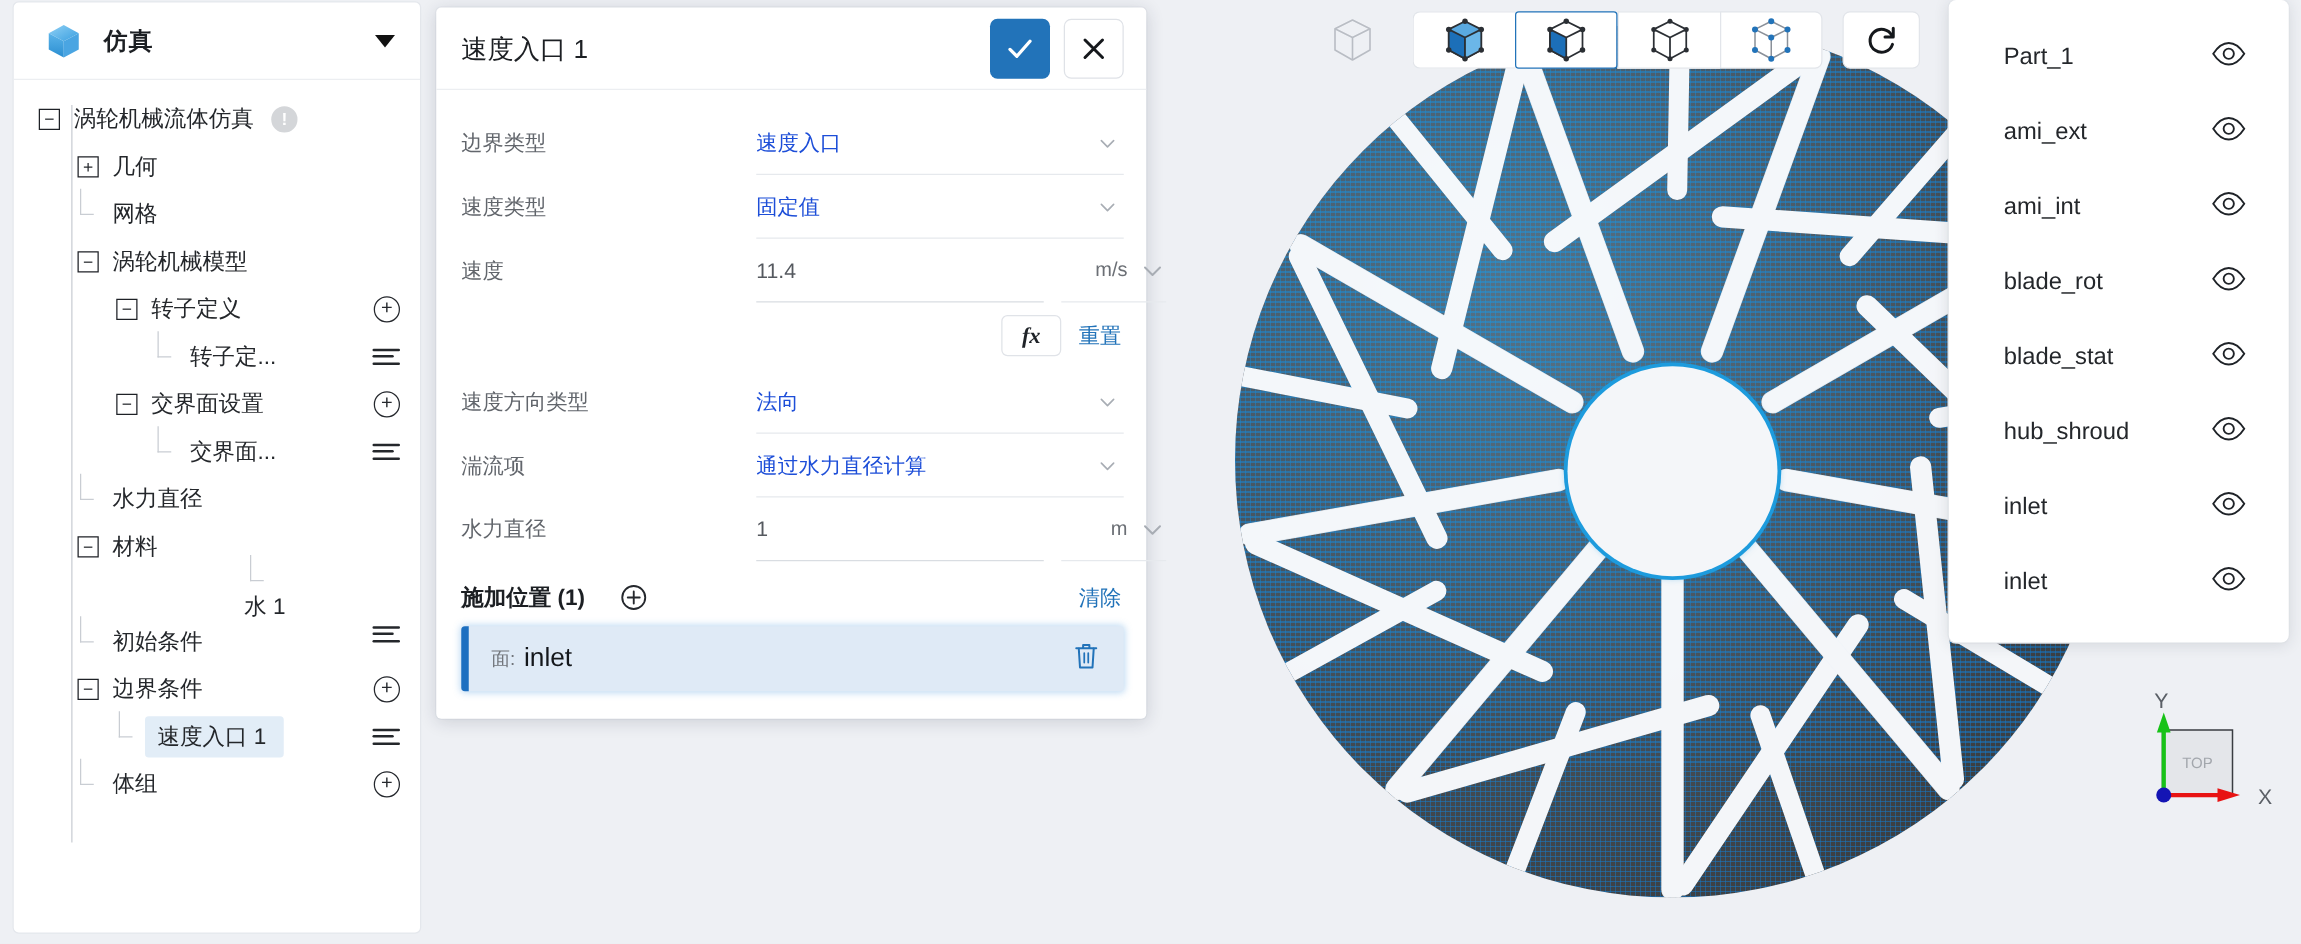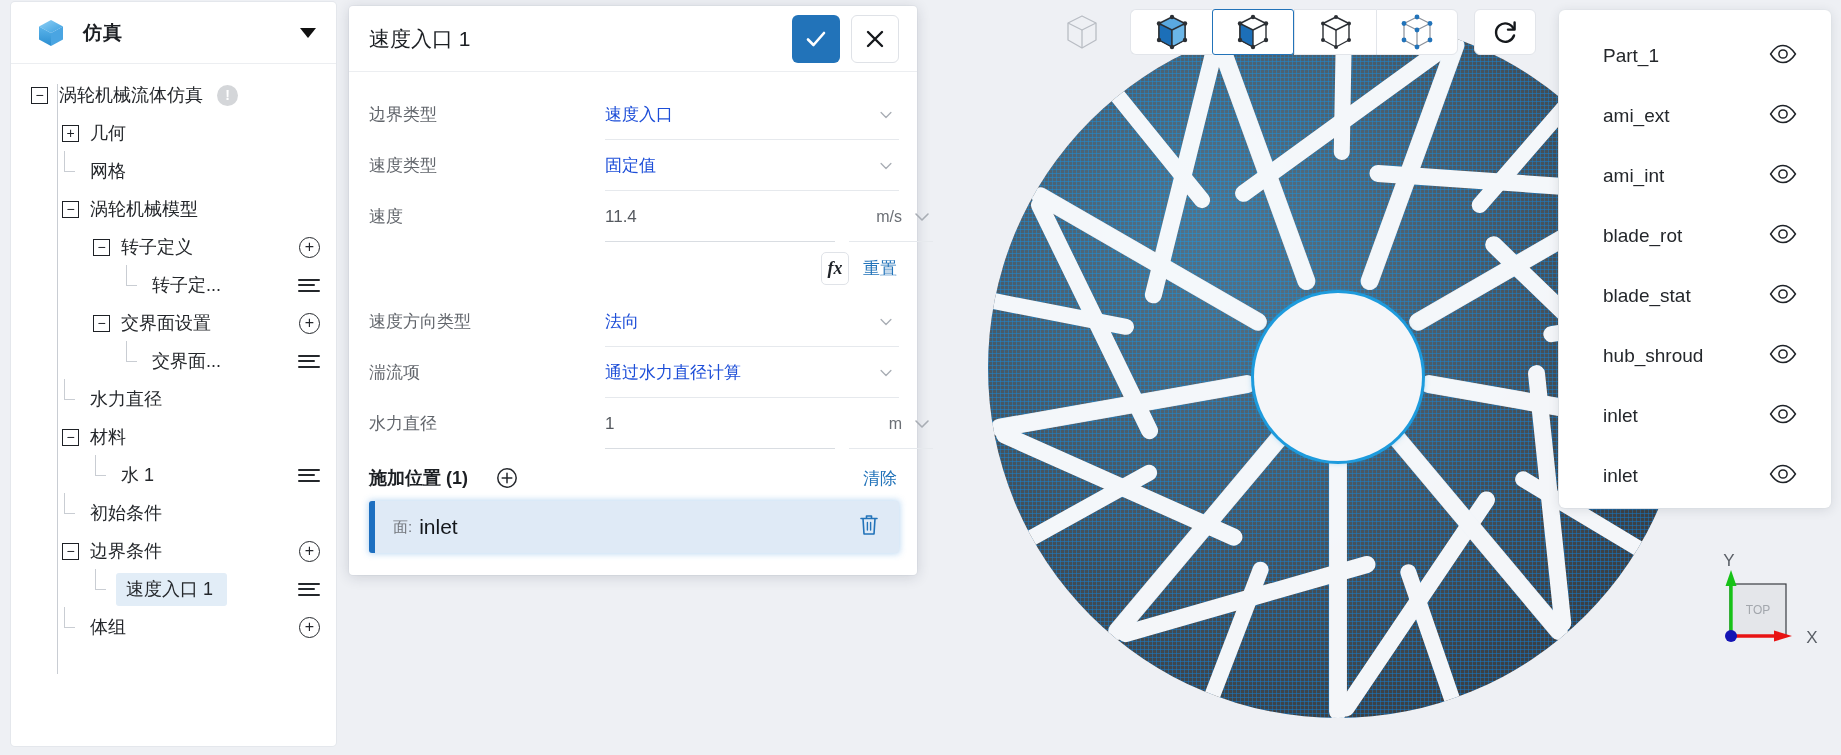--- a/index.html
+++ b/index.html
@@ -203,21 +203,21 @@
     width: 84px; height: 50px; margin-left: 14px;
     display: flex; align-items: center; justify-content: flex-end;
     gap: 9px; border-bottom: 1px solid #e6e9ed;
     font-size: 16px; color: #6b6f75; cursor: pointer;
   }
   .fx-row {
     display: flex; align-items: center; justify-content: flex-end;
     gap: 14px; padding: 9px 2px 12px 0;
   }
   .fx-btn {
-    width: 28px; height: 33px; border: 1px solid #e0e3e8; border-radius: 5px;
+    width: 48px; height: 33px; border: 1px solid #e0e3e8; border-radius: 5px;
     background: #fff; display: flex; align-items: center; justify-content: center;
     font-family: "Liberation Serif", serif; font-style: italic; font-weight: bold;
     font-size: 18px; color: #1f2328; cursor: pointer;
   }
   .reset-link {
     font-size: 17px; color: #2273b9; cursor: pointer;
   }
   .loc-head {
     display: flex; align-items: center; gap: 28px;
     padding: 16px 2px 11px 0;
@@ -234,24 +234,24 @@
   .chip::before {
     content: ""; position: absolute; left: 0; top: 0; bottom: 0; width: 6px;
     background: #1d6fc0; border-radius: 3px 0 0 3px;
   }
   .chip-kind { font-size: 15px; color: #70747a; margin-right: 7px; }
   .chip-name { font-size: 21px; color: #14171b; }
   .trash { margin-left: auto; cursor: pointer; }
 
   
   #parts {
-    position: absolute; left: 1559px; top: 10px; width: 272px;
+    position: absolute; left: 1559px; top: 0; width: 272px;
     background: #fff; border-radius: 6px;
     box-shadow: 0 2px 12px rgba(30,40,60,.12), 0 0 0 1px #eaedf1;
-    padding: 16px 0 2px 0; z-index: 30;
+    padding: 16px 0 18px 0; z-index: 30;
   }
   .part-row {
     display: flex; align-items: center; height: 60px;
     padding: 0 34px 0 44px; font-size: 19px; color: #24272b; cursor: pointer;
   }
   .eye { margin-left: auto; cursor: pointer; }
 </style>
 </head>
 <body>
 
@@ -476,21 +476,21 @@
           </span>
         </div>
         <div class="tnode" style="padding-left: 51px;">
           <span class="elbow"></span>
           <span class="tlabel">水力直径</span>
         </div>
         <div class="tnode" style="padding-left: 51px;">
           <span class="tgl">−</span>
           <span class="tlabel">材料</span>
         </div>
-        <div class="tnode" style="padding-left: 82px;">
+        <div class="tnode" style="padding-left: 82px; flex-direction: column;">
           <span class="elbow"></span>
           <span class="tlabel">水 1</span>
           <span class="hamburger">
             <span></span>
             <span></span>
             <span></span>
           </span>
         </div>
         <div class="tnode" style="padding-left: 51px;">
           <span class="elbow"></span>

